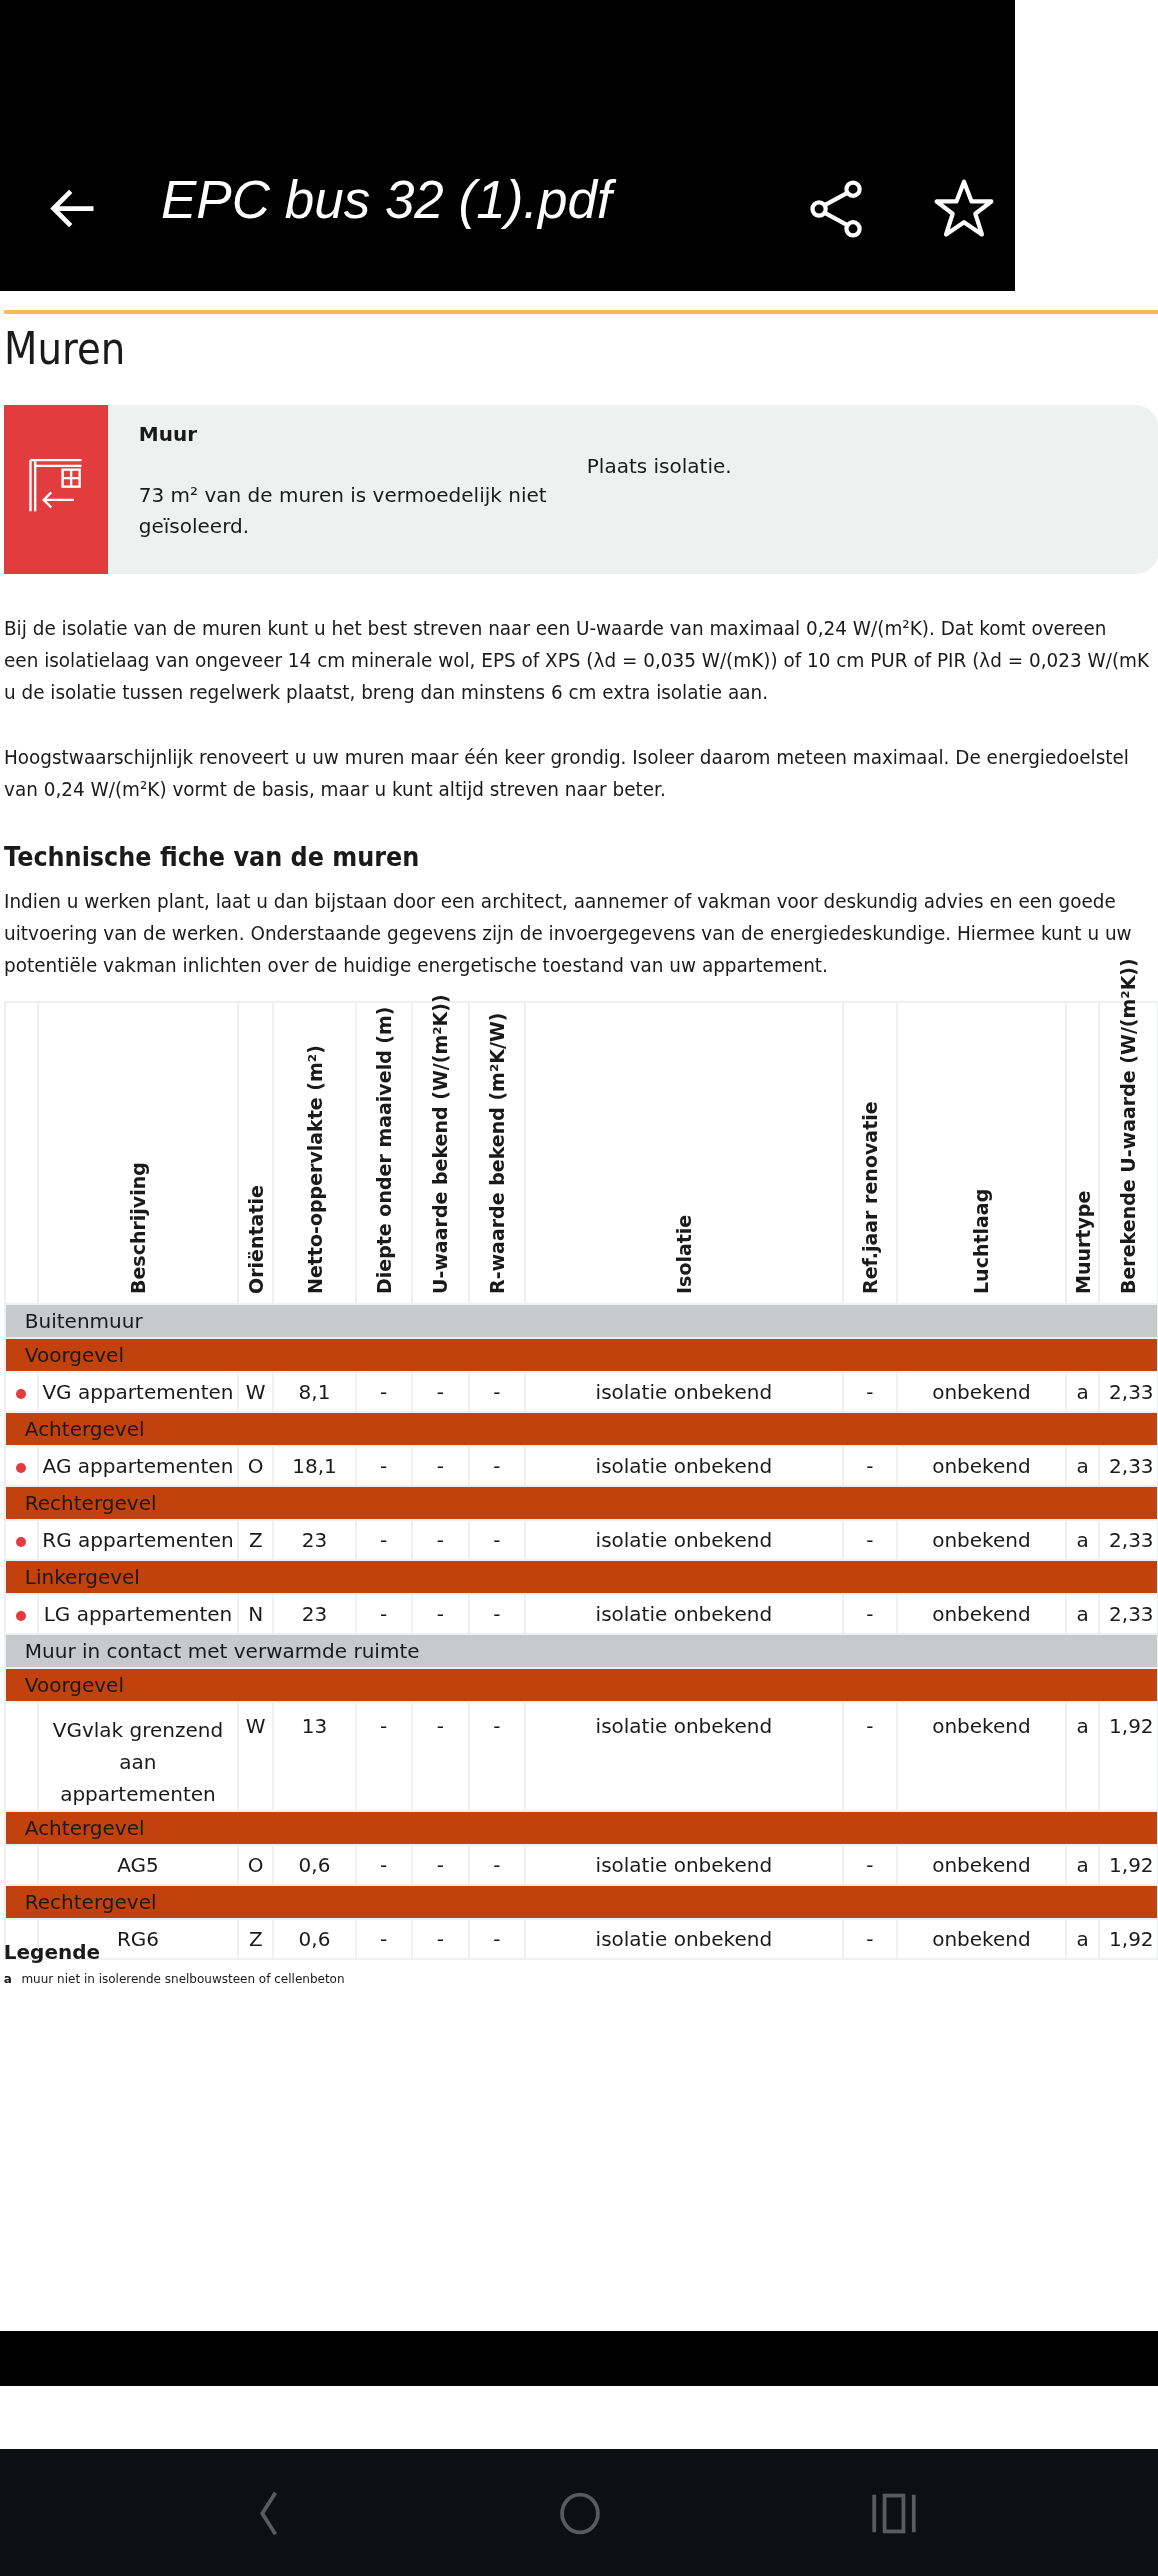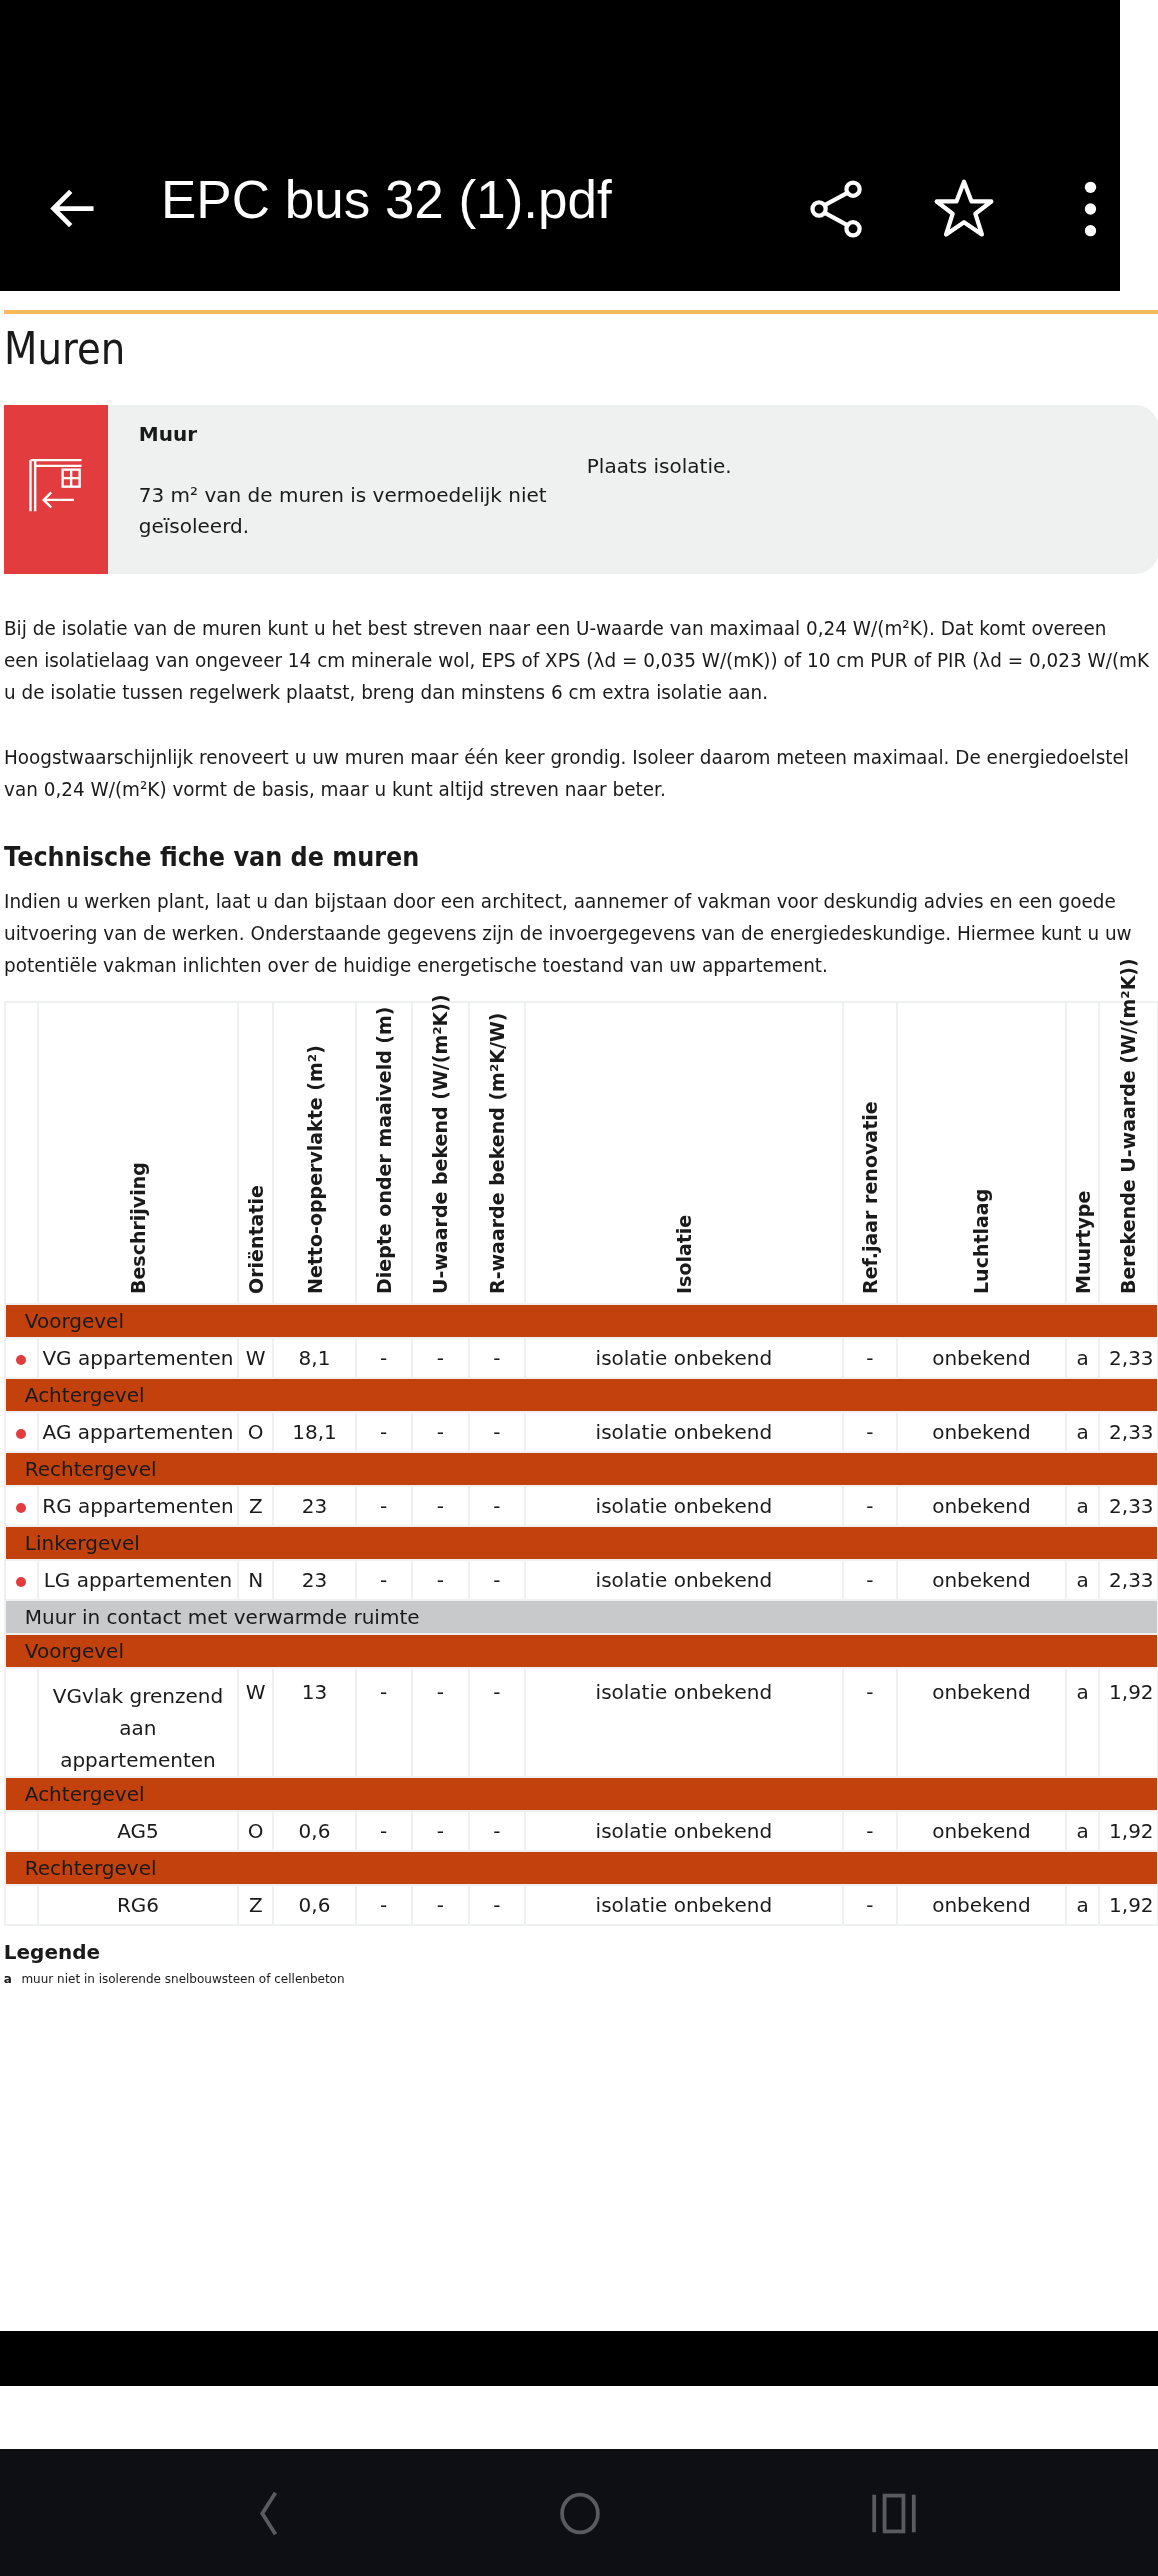--- a/index.html
+++ b/index.html
@@ -1,17 +1,17 @@
 <!DOCTYPE html>
 <html style="font-size:15px"><head>
 <meta charset="utf-8">
 <style>
   html, body { margin:0; padding:0; }
   body { width:1159px; height:2576px; position:relative; overflow:hidden; background:#fff; font-family:"DejaVu Sans", sans-serif; color:#1a1a1a; }
-  .status-area { position:absolute; left:0; top:0; width:1120px; height:291px; background:#000; z-index:5; }
+  .status-area { position:absolute; left:0; top:0; width:1015px; height:291px; background:#000; z-index:5;font-style:italic; }
   .app-bar { position:absolute; left:0; top:142px; width:1159px; height:123px; display:flex; align-items:center; }
   .back-btn { position:absolute; left:46px; top:38px; width:57px; height:57px; }
   .title { position:absolute; left:161px; top:26.6px; color:#fff; font-family:"Liberation Sans", sans-serif; font-size:53px; white-space:nowrap; }
   .share-btn { position:absolute; left:804px; top:34px; width:66px; height:66px; }
   .star-btn { position:absolute; left:931px; top:34px; width:66px; height:66px; }
   .more-btn { position:absolute; left:1064px; top:34px; width:53px; height:66px; }
 
   .doc { position:absolute; left:0; top:266px; width:1159px; height:2063px; overflow:hidden; background:#fff; }
   .cut-line { position:absolute; left:3.8px; top:9.5px; height:13.3px; width:1140px; overflow:hidden; }
   .cut-line .bar { position:absolute; left:0; top:0; width:532px; height:5.7px; background:repeating-linear-gradient(90deg,#555 0 13.3px,transparent 13.3px 17px); opacity:.7; }
@@ -168,20 +168,23 @@
           </th>
           <th class="vh">
             <span class="lbl">Muurtype</span>
           </th>
           <th class="vh">
             <span class="lbl">Berekende U-waarde (W/(m²K))</span>
           </th>
         </tr>
     </thead>
     <tbody id="tbody">
+        <tr class="group">
+          <td colspan="12">Buitenmuur</td>
+        </tr>
         <tr class="sub">
           <td colspan="12">Voorgevel</td>
         </tr>
         <tr class="data">
           <td><span class="dot"></span></td>
           <td class="desc">VG appartementen</td>
           <td>W</td>
           <td>8,1</td>
           <td>-</td>
           <td>-</td>

